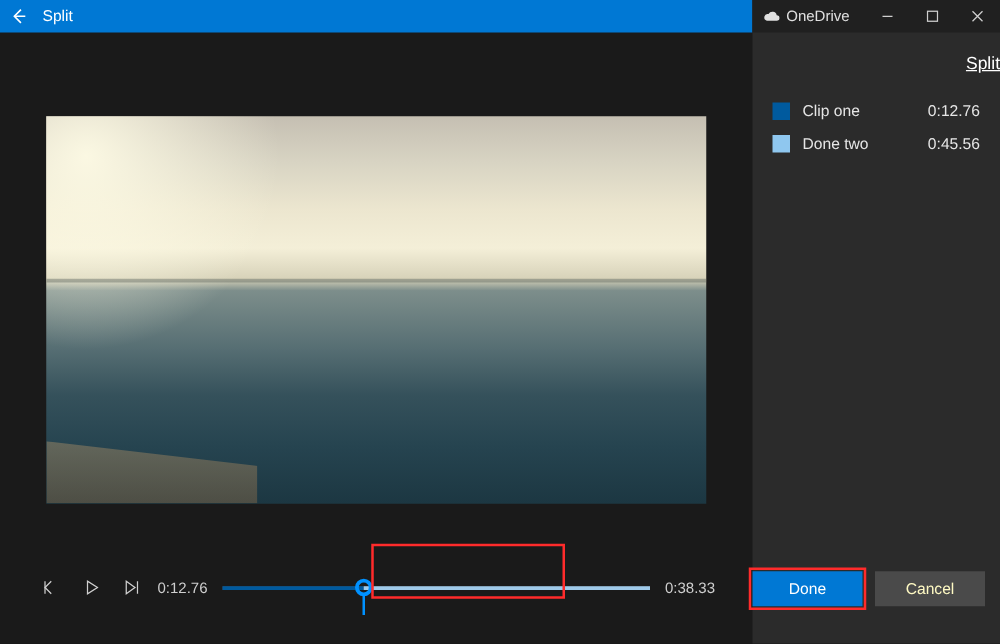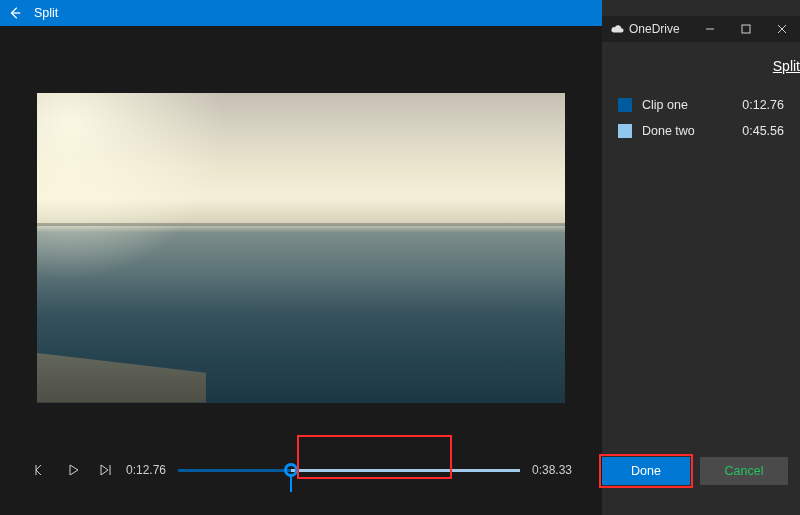--- a/index.html
+++ b/index.html
@@ -141,21 +141,20 @@
     display: flex;
     flex-direction: column;
   }
   .title-bar-right {
     height: 26px;
     background: #202020;
     display: flex;
     align-items: center;
     color: #e0e0e0;
     font-size: 12px;
-    margin-top: 16px;
   }
   .onedrive-label {
     display: flex; align-items: center; gap: 5px;
     padding-left: 8px; flex: 1;
   }
   .win-btn {
     width: 36px; height: 26px;
     display: flex; align-items: center; justify-content: center;
     color: #cfcfcf;
   }
@@ -187,21 +186,21 @@
   }
   .btn {
     flex: 1;
     height: 28px;
     display: flex; align-items: center; justify-content: center;
     font-size: 12.5px;
     border: none;
     position: relative;
   }
   .btn-done { background: #0078d4; color: #fff; }
-  .btn-cancel { background: #4a4a4a; color: #22c55e; text-align: right; }
+  .btn-cancel { background: #4a4a4a; color: #fef9c3; text-align: right; }
   .hl-done {
     left: -3px; right: -3px; top: -3px; bottom: -3px;
   }
 </style>
 </head>
 <body>
 
 <div class="app">
 
   <div class="left-pane">

